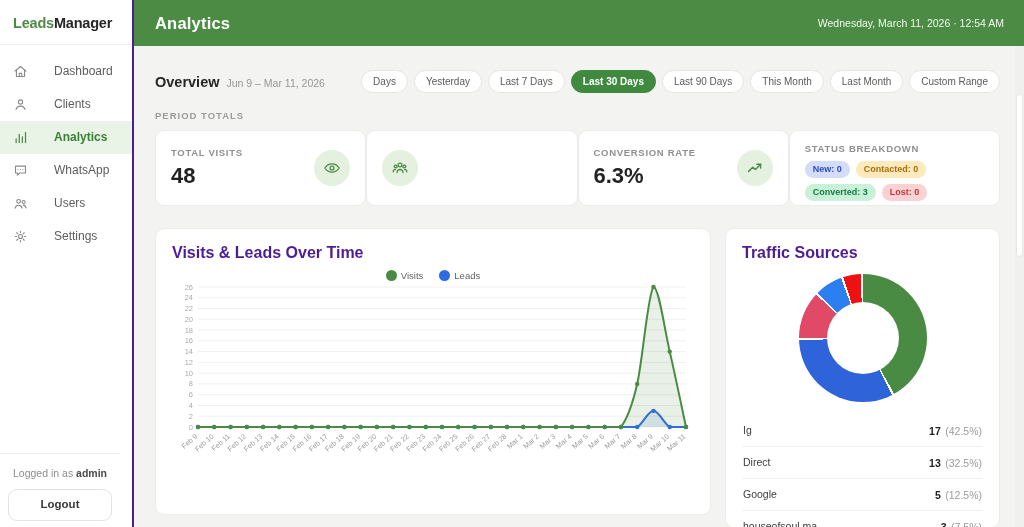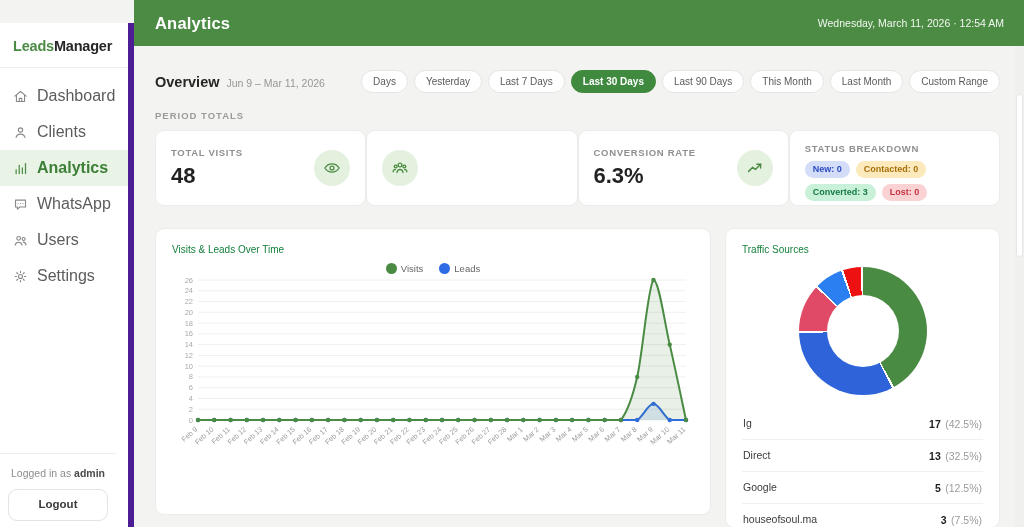--- a/index.html
+++ b/index.html
@@ -1,26 +1,26 @@
 <!DOCTYPE html>
 <html><head>
 <meta charset="utf-8">
 <style>
   * { margin:0; padding:0; box-sizing:border-box; }
   html,body { width:1024px; height:527px; overflow:hidden; background:#f3f3f1;
     font-family:"Liberation Sans", sans-serif; color:#2b2b2b; }
   .app { display:flex; width:1024px; height:527px; }
 
   
-  .sidebar { width:134px; background:#fff; border-right:6px solid #4c1d95; position:relative; flex-shrink:0;margin-top:23px; }
+  .sidebar { width:134px; background:#fff; border-right:2px solid #4c1d95; position:relative; flex-shrink:0; }
   .logo { padding:15px 12px 13px 13px; font-size:14.5px; font-weight:bold; border-bottom:1px solid #ededeb; letter-spacing:-0.2px; }
   .logo .lg-a { color:#4b8b43; }
   .logo .lg-b { color:#262626; }
   .nav { padding:10px 0 0 0; }
-  .nav-item { display:flex; align-items:center; gap:9px; padding:9px 8px 9px 13px; font-size:16px;
+  .nav-item { display:flex; align-items:flex-start; gap:26px; padding:9px 8px 9px 13px; font-size:12px;
     color:#5c5c5c; cursor:pointer; }
   .nav-item .nav-ic { width:15px; height:15px; display:inline-flex; color:#8a8a88; }
   .nav-item .nav-ic svg { width:15px; height:15px; }
   .nav-item.active { background:#e9f3e6; color:#3c7f36; font-weight:bold; }
   .nav-item.active .nav-ic { color:#4b8b43; }
   .side-footer { position:absolute; left:0; right:12px; bottom:0; border-top:1px solid #ededeb; padding:13px 8px 6px 8px; text-align:center; }
   .logged { font-size:10.5px; color:#8d8d8b; margin-bottom:10px; }
   .logged b { color:#4a4a48; }
   .logout-btn { display:block; width:100%; background:#fff; border:1px solid #e3e3e1; border-radius:9px;
     padding:8px 0 10px 0; font-size:11.5px; font-weight:bold; color:#3a3a38; font-family:inherit; cursor:pointer; }
@@ -53,21 +53,21 @@
   .stat-ic { width:36px; height:36px; border-radius:50%; background:#e4f1df; display:flex; align-items:center; justify-content:center; color:#4b8b43; }
   .stat-ic svg { width:18px; height:18px; }
   .status-card { flex:1; background:#fff; border:1px solid #ececea; border-radius:9px; padding:12px 15px; height:76px; }
   .badges { display:flex; flex-wrap:wrap; gap:6px; margin-top:7px; }
   .badge { font-size:9px; font-weight:bold; padding:3px 8px 4px 8px; border-radius:999px; white-space:nowrap; }
 
   .charts-row { display:flex; gap:14px; margin-top:22px; align-items:flex-start; }
   .chart-card { background:#fff; border:1px solid #ececea; border-radius:9px; padding:15px 16px; }
   .chart-card.left { width:556px; height:287px; }
   .chart-card.right { width:281px; height:300px; }
-  .card-title { font-size:10px; font-weight:normal; color:#15803d; }
+  .card-title { font-size:16px; font-weight:bold; color:#4c1d95; }
   .legend { display:flex; justify-content:center; gap:16px; margin-top:8px; }
   .legend-item { display:flex; align-items:center; gap:4px; font-size:9.5px; color:#666; }
   .legend-dot { width:11px; height:11px; border-radius:50%; }
 
   .donut-wrap { width:128px; height:128px; margin:12px auto 0 auto; border-radius:50%; position:relative; }
   .donut-hole { position:absolute; left:50%; top:50%; width:72px; height:72px; margin:-36px 0 0 -36px;
     background:#fff; border-radius:50%; }
   .src-list { margin-top:13px; }
   .src-row { display:flex; justify-content:space-between; align-items:center; padding:6px 1px 7px 1px; border-bottom:1px solid #f0f0ee; }
   .src-name { font-size:10.5px; color:#3c3c3a; }

